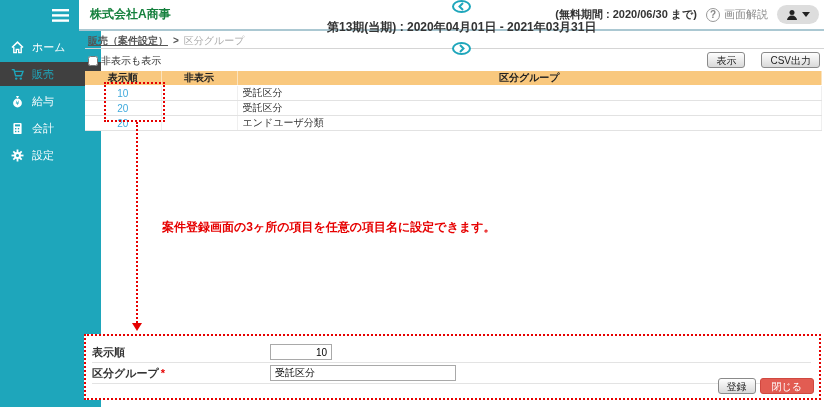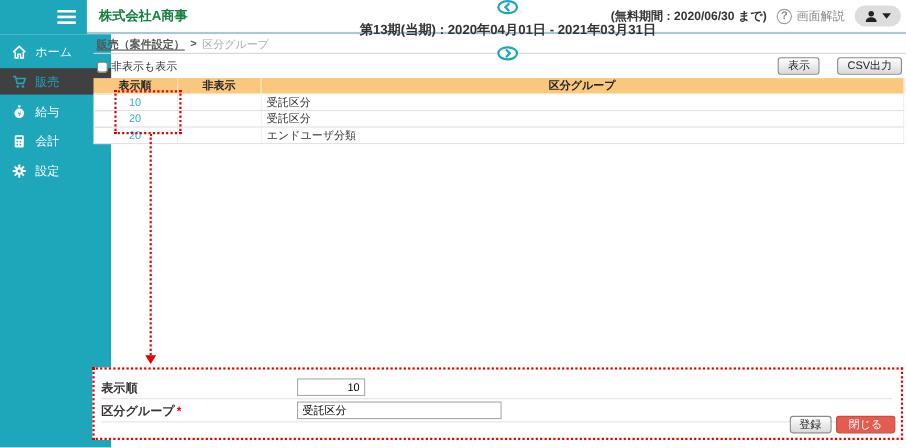--- a/index.html
+++ b/index.html
@@ -238,20 +238,21 @@
         <td></td>
         <td class="group">エンドユーザ分類</td>
       </tr>
     </tbody>
   </table>
 
   <div class="dotted-box"></div>
   <div class="arrow-line"></div>
   <div class="arrow-head"></div>
   <div class="note-text">
+    <div>案件登録画面の3ヶ所の項目を任意の項目名に設定できます。</div>
   </div>
 
   <div class="form-box">
     <div class="form-row">
       <span class="form-label">表示順</span>
       <input class="inp inp-order" value="10" style="">
     </div>
     <div class="form-row">
       <span class="form-label"><span>区分グループ</span><span class="req">*</span></span>
       <input class="inp inp-group" value="受託区分" style="">

